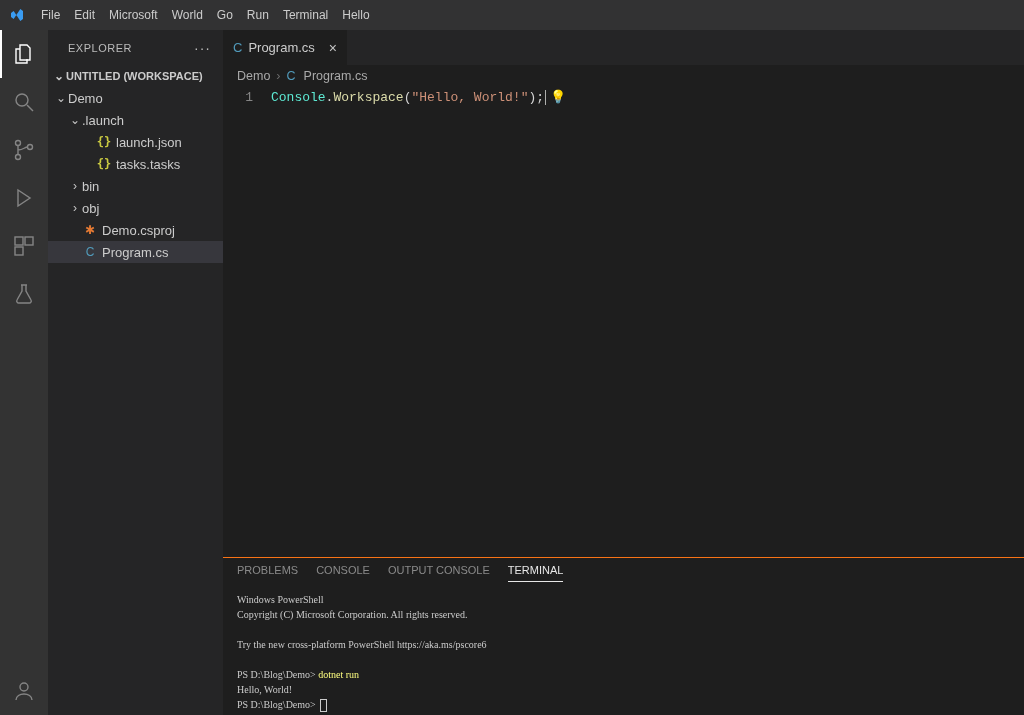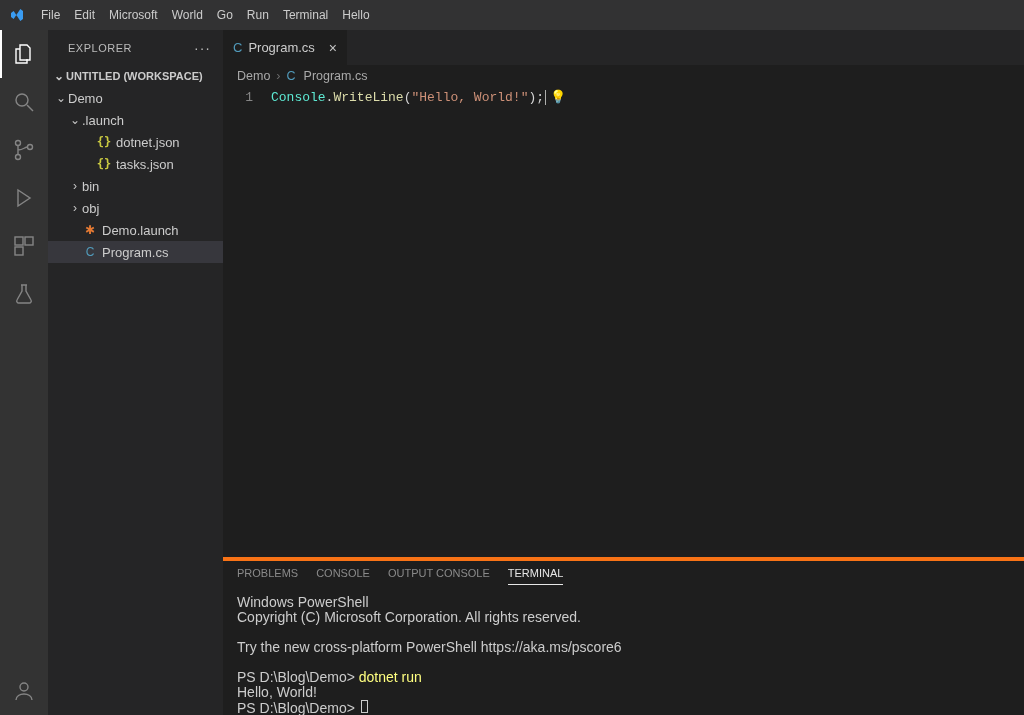--- a/index.html
+++ b/index.html
@@ -48,25 +48,25 @@
   .code { flex: 1; display: flex; font-family: Consolas, "Courier New", monospace; font-size: 13px; line-height: 18px; padding-top: 2px; position: relative; }
   .gutter { width: 48px; text-align: right; padding-right: 18px; color: #858585; }
   .codeline { position: relative; white-space: pre; }
   .tok-type { color: #5eead4; }
   .tok-member { color: #dcdcaa; }
   .tok-punct { color: #d4d4d4; }
   .tok-string { color: #ce9178; }
   .cursor { display: inline-block; width: 1px; height: 15px; background: #aeafad; vertical-align: text-top; margin-left: 1px; }
   .bulb { position: absolute; top: 0; color: #ffcc00; font-size: 13px; margin-left: 4px; }
   
-  .panel { height: 158px; background: #1e1e1e; border-top: 4px solid #f97316; display: flex; flex-direction: column; }
+  .panel { height: 158px; background: #1e1e1e; border-top: 1px solid #f97316; display: flex; flex-direction: column; }
   .panel-tabs { display: flex; gap: 18px; padding: 6px 14px 0 14px; font-size: 11px; color: #8a8a8a; }
   .panel-tabs .pt { padding-bottom: 5px; cursor: default; }
   .panel-tabs .pt.active { color: #e7e7e7; border-bottom: 1px solid #e7e7e7; }
-  .terminal { flex: 1; padding: 10px 14px 0 14px; font-family: Liberation Sans, sans-serif; font-size: 14px; line-height: 15px; color: #cccccc; white-space: pre; overflow: hidden; }
+  .terminal { flex: 1; padding: 10px 14px 0 14px; font-family: Liberation Serif, serif; font-size: 10px; line-height: 15px; color: #cccccc; white-space: pre; overflow: hidden; }
   .terminal .cmd { color: #ffff80; }
   .terminal .tcur { display: inline-block; width: 7px; height: 13px; border: 1px solid #cccccc; vertical-align: text-top; margin-left: 2px; }
 </style>
 </head>
 <body>
 
 <div class="titlebar">
   <div class="logo">
     <svg viewBox="0 0 24 24">
         <path d="M17 3 L7 18 L3 15 L3 9 L7 6 L17 21 L21 18 L21 6 Z" fill="#3a9cf2" stroke="none"></path>
@@ -147,39 +147,39 @@
         <span class="twisty">⌄</span>
         <span class="label">Demo</span>
       </div>
       <div class="row" style="padding-left:20px">
         <span class="twisty">⌄</span>
         <span class="label">.launch</span>
       </div>
       <div class="row" style="padding-left:34px">
         <span class="twisty blank">·</span>
         <span class="ico ico-json">{}</span>
-        <span class="label">dotnet.json</span>
+        <span class="label">launch.json</span>
       </div>
       <div class="row" style="padding-left:34px">
         <span class="twisty blank">·</span>
         <span class="ico ico-json">{}</span>
-        <span class="label">tasks.json</span>
+        <span class="label">tasks.tasks</span>
       </div>
       <div class="row" style="padding-left:20px">
         <span class="twisty">›</span>
         <span class="label">bin</span>
       </div>
       <div class="row" style="padding-left:20px">
         <span class="twisty">›</span>
         <span class="label">obj</span>
       </div>
       <div class="row" style="padding-left:20px">
         <span class="twisty blank">·</span>
         <span class="ico ico-csproj">✱</span>
-        <span class="label">Demo.launch</span>
+        <span class="label">Demo.csproj</span>
       </div>
       <div class="row selected" style="padding-left:20px">
         <span class="twisty blank">·</span>
         <span class="ico ico-cs">C</span>
         <span class="label">Program.cs</span>
       </div>
     </div>
   </div>
 
   <div class="editor-area">
@@ -193,21 +193,21 @@
     <div class="breadcrumbs">
       <span>Demo</span>
       <span class="sep">›</span>
       <span class="cs-ico">C</span>
       <span>Program.cs</span>
     </div>
     <div class="code">
       <div class="gutter">
         <div>1</div>
       </div>
-      <div class="codeline"><span class="tok-type">Console</span><span class="tok-punct">.</span><span class="tok-member">WriteLine</span><span class="tok-punct">(</span><span class="tok-string">"Hello, World!"</span><span class="tok-punct">);</span><span class="cursor"></span><span class="bulb">💡</span></div>
+      <div class="codeline"><span class="tok-type">Console</span><span class="tok-punct">.</span><span class="tok-member">Workspace</span><span class="tok-punct">(</span><span class="tok-string">"Hello, World!"</span><span class="tok-punct">);</span><span class="cursor"></span><span class="bulb">💡</span></div>
     </div>
 
     <div class="panel">
       <div class="panel-tabs">
         <div class="pt">PROBLEMS</div>
         <div class="pt">CONSOLE</div>
         <div class="pt">OUTPUT CONSOLE</div>
         <div class="pt active">TERMINAL</div>
       </div>
       <div class="terminal"><span>Windows PowerShell</span>

